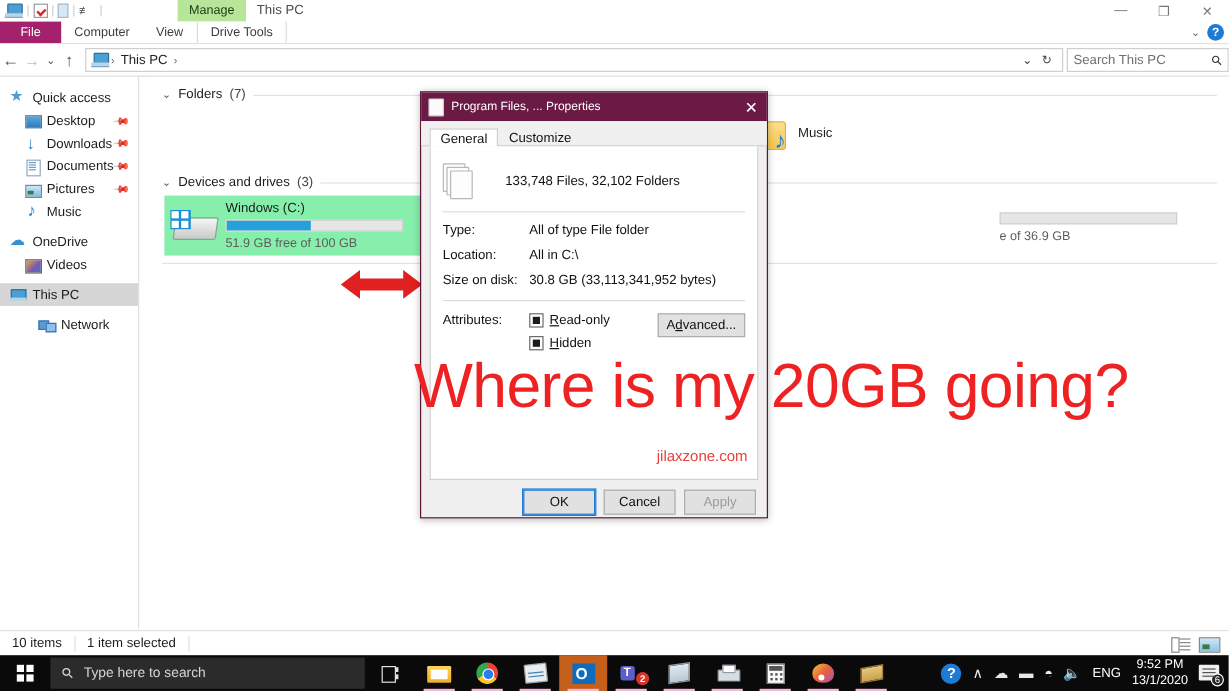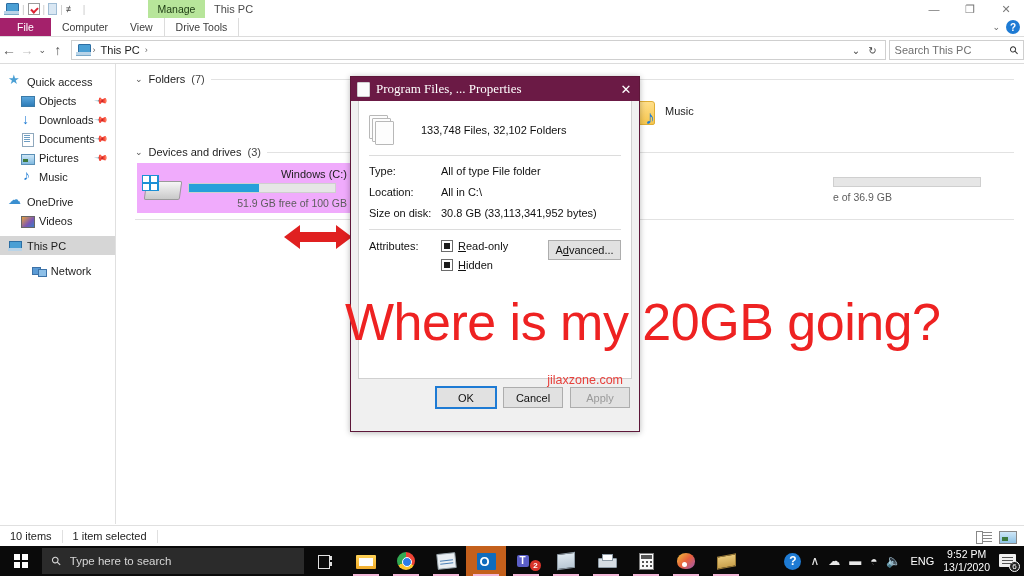--- a/index.html
+++ b/index.html
@@ -170,21 +170,21 @@
   .cube-badge{position:absolute;right:1px;bottom:1px;width:15px;height:14px;z-index:3;
     background:linear-gradient(135deg,#7fd2ef,#2b9ecb);border:1px solid #1b7fa8;transform:skewY(-8deg);}
   .note-badge{position:absolute;right:0px;bottom:-2px;z-index:3;color:#1e7bd4;font-size:19px;line-height:19px;}
   .dl-badge{position:absolute;right:6px;bottom:-1px;z-index:3;color:#2b8fd6;font-size:20px;line-height:20px;font-weight:bold;}
 
   .drive-row { display: flex; flex-wrap: wrap; padding-left: 8px; margin-top: 2px; }
   .drive-tile {
     width: 215px; height: 50px; display: flex; align-items: center; gap: 8px;
     padding: 3px 5px; font-size: 11px; color: #1c1c1c;
   }
-  .drive-tile.sel { background: #f0abfc; text-align: right; }
+  .drive-tile.sel { background: #86efac; }
   .drive-ico { width: 38px; height: 30px; position: relative; flex: 0 0 38px; }
   .drive-ico:before{
     content:"";position:absolute;left:3px;top:8px;width:34px;height:17px;
     background:linear-gradient(#f6f6f6,#c9c9c9);border:1px solid #9a9a9a;
     border-radius:2px; transform:skewX(-8deg);
   }
   .drive-ico .winlogo{
     position:absolute;left:0px;top:2px;width:17px;height:16px;z-index:2;
     background:#1b8fd6;
   }
@@ -217,21 +217,21 @@
     box-shadow: 0 1px 6px rgba(0,0,0,0.28);
   }
   .dlg-title {
     height: 24px; background: #6b1a45; display: flex; align-items: center;
     padding-left: 7px; gap: 7px;
   }
   .dlg-ico { width: 11px; height: 13px; background: #f2f2f2; border: 1px solid #cfcfcf;
              border-radius: 1px; position: relative; }
   .dlg-ico:after{content:"";position:absolute;left:-2px;top:-2px;width:11px;height:13px;
     background:#fbfbfb;border:1px solid #cfcfcf;border-radius:1px;}
-  .dlg-title-txt { color: #fff; font-size: 13px; flex: 1; font-family: Liberation Serif, serif; }
+  .dlg-title-txt { color: #fff; font-size: 10px; flex: 1; }
   .dlg-close { color: #fff; font-size: 13px; width: 26px; text-align: center; }
 
   .dlg-tabs { display: flex; padding: 5px 0 0 7px; gap: 0px;
               border-bottom: 1px solid #d0d0d0; height: 21px; background: #f0f0f0;}
   .dtab { font-size: 11px; color: #111; padding: 2px 8px 3px 8px;
           border: 1px solid transparent; background: transparent;}
   .dtab.active { background: #fff; border: 1px solid #d0d0d0; border-bottom: 1px solid #fff;
                  position: relative; top: 1px; }
 
   .dlg-body { background: #fff; margin: 0 7px; height: 278px;
@@ -435,21 +435,21 @@
   </div>
   <div class="addr-underline"></div>
 
   <div class="navpane">
     <div class="nav-item">
       <span class="ni ic-star"></span>
       <span class="nav-label">Quick access</span>
     </div>
     <div class="nav-item indent">
       <span class="ni ic-desktop"></span>
-      <span class="nav-label">Objects</span>
+      <span class="nav-label">Desktop</span>
       <span class="pin">📌</span>
     </div>
     <div class="nav-item indent">
       <span class="ni ic-down"></span>
       <span class="nav-label">Downloads</span>
       <span class="pin">📌</span>
     </div>
     <div class="nav-item indent">
       <span class="ni ic-doc"></span>
       <span class="nav-label">Documents</span>
@@ -552,20 +552,24 @@
 
   <div class="big-red" style="color: rgb(238, 34, 34);">Where is my 20GB going?</div>
 
   <div class="dialog">
     <div class="dlg-title">
       <span class="dlg-ico"></span>
       <span class="dlg-title-txt">Program Files, ... Properties</span>
       <span class="dlg-close">✕</span>
     </div>
 
+    <div class="dlg-tabs">
+      <span class="dtab active">General</span>
+      <span class="dtab">Customize</span>
+    </div>
 
     <div class="dlg-body">
       <div class="dlg-head-row">
         <span class="stack-ico">
             <span></span>
             <span></span>
             <span></span>
           </span>
         <span class="files-txt">133,748 Files, 32,102 Folders</span>
       </div>

